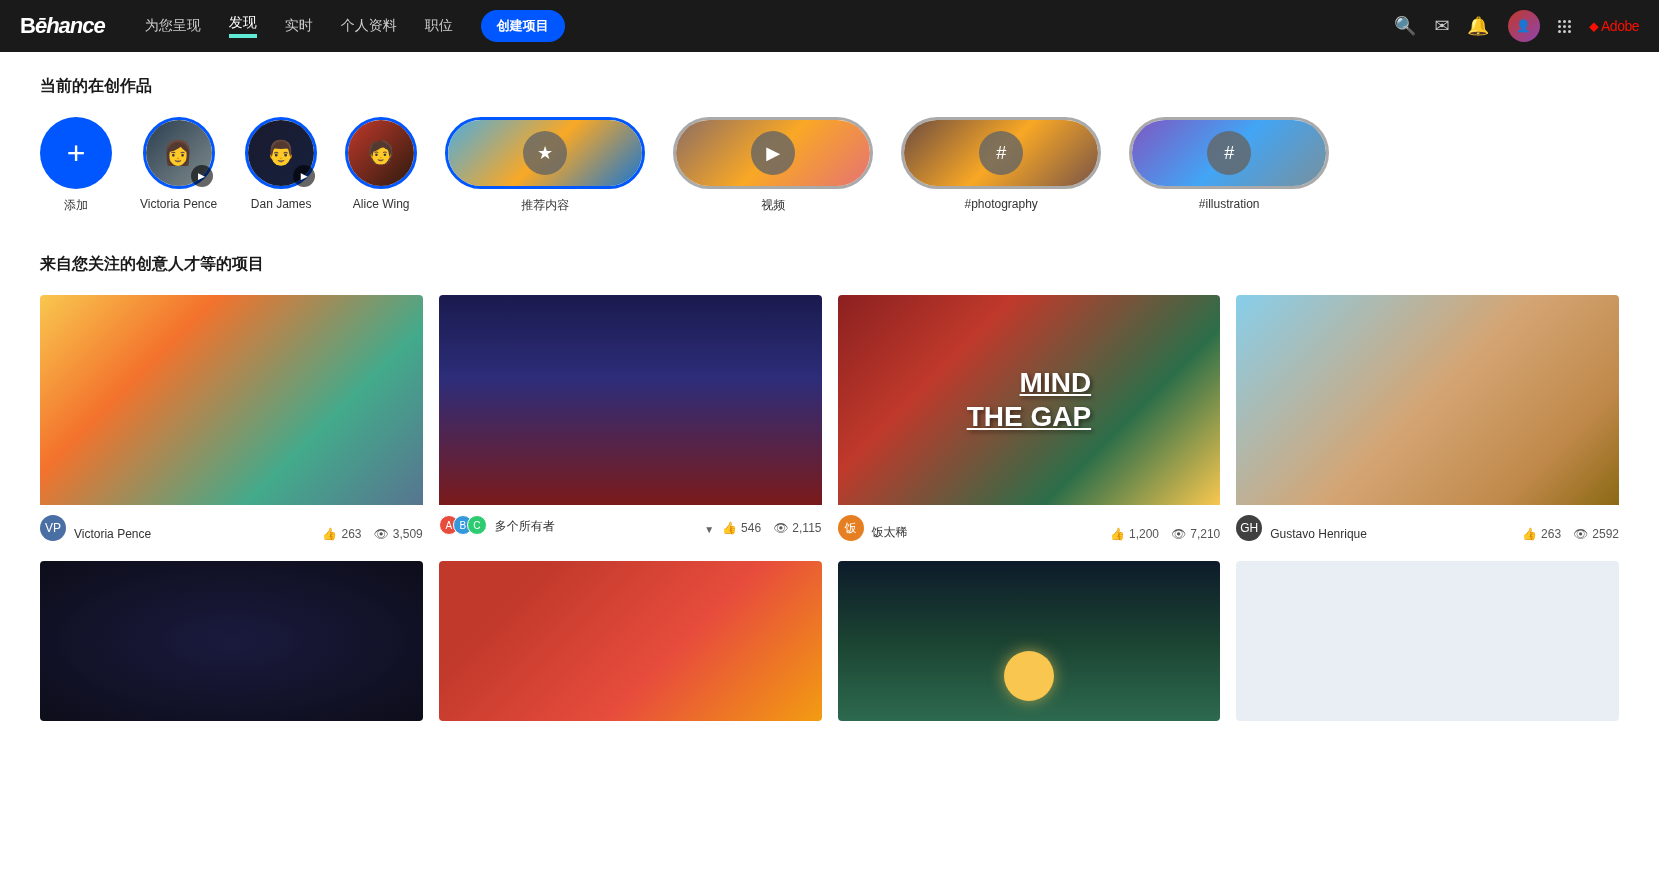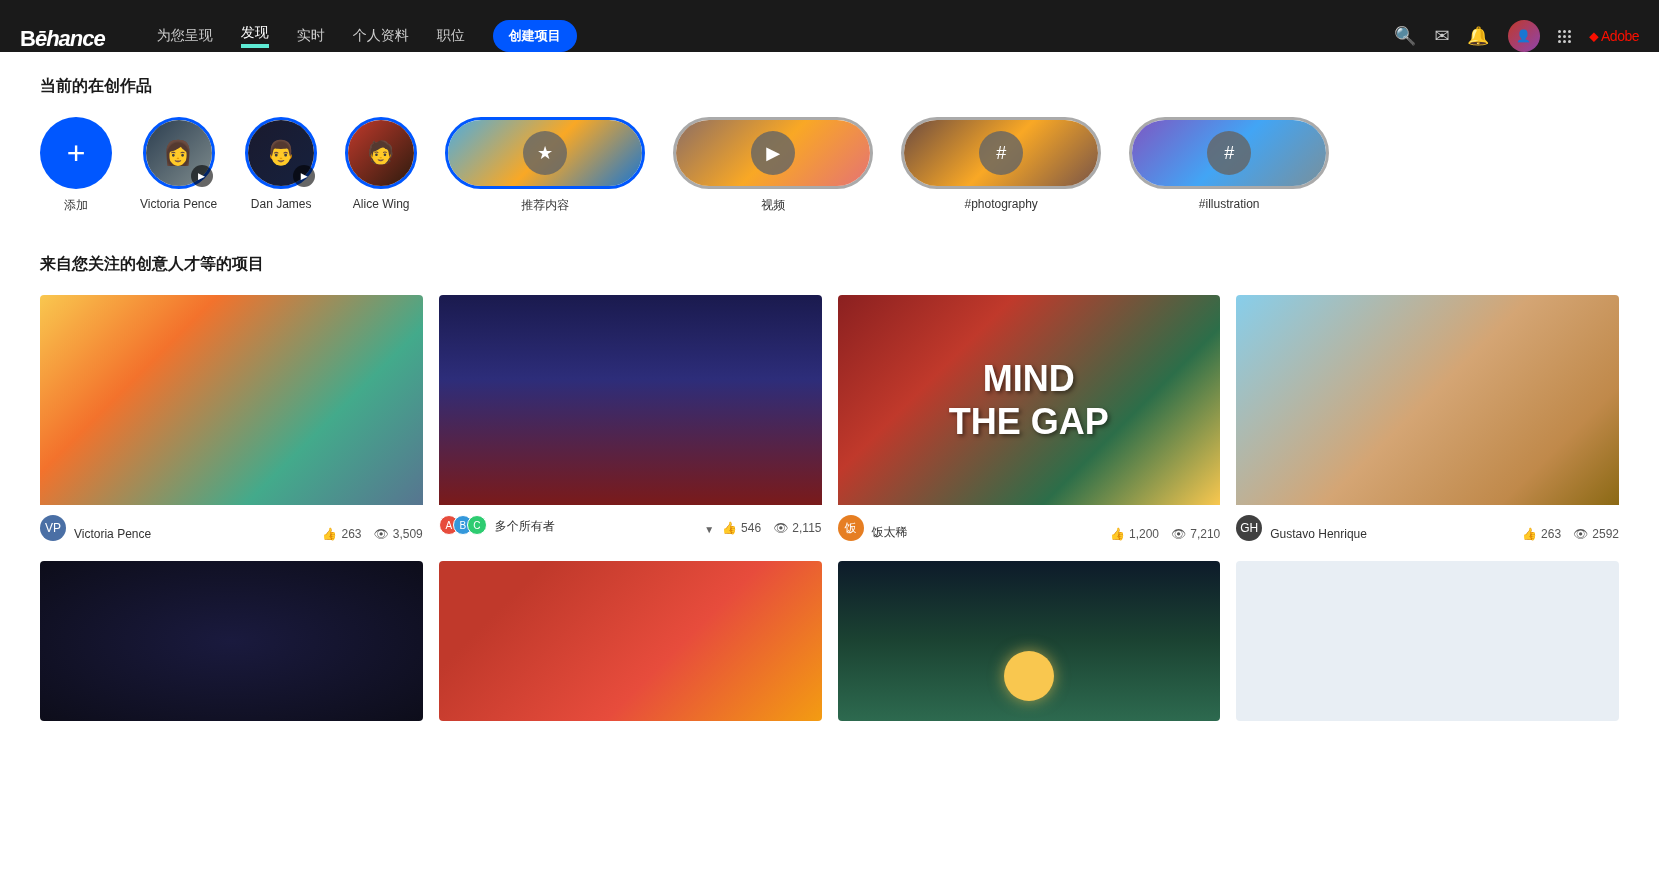--- a/index.html
+++ b/index.html
@@ -3,23 +3,23 @@
   <meta charset="utf-8">
   <style>
     * { box-sizing: border-box; margin: 0; padding: 0; }
     body { font-family: -apple-system, BlinkMacSystemFont, 'Segoe UI', Arial, sans-serif; background: #f0f0f0; }
 
     
     .navbar {
       background: #1a1a1a;
       height: 52px;
       display: flex;
-      align-items: flex-end;
+      align-items: center;
       padding: 0 20px;
-      gap: 12px;
+      gap: 0;
     }
     .navbar-logo {
       color: white;
       font-size: 22px;
       font-weight: 700;
       letter-spacing: -1px;
       margin-right: 40px;
       font-style: italic;
     }
     .navbar-logo span { font-style: normal; }
@@ -263,26 +263,27 @@
         radial-gradient(ellipse at 20% 50%, #f9c74f 20%, transparent 60%),
         radial-gradient(ellipse at 80% 80%, #577590 20%, transparent 50%),
         linear-gradient(180deg, #f8961e 0%, #f3722c 40%, #43aa8b 100%);
     }
     .thumb-3 {
       background: linear-gradient(135deg, #c0392b 0%, #e74c3c 40%, #2c6e49 60%, #f9c74f 100%);
       width: 100%; height: 100%;
       display: flex; align-items: center; justify-content: center;
     }
     .mind-the-gap {
-      font-size: 36px;
+      font-size: 28px;
       font-weight: 900;
       color: white;
-      text-align: center;
+      text-align: right;
       text-shadow: 2px 2px 4px rgba(0,0,0,0.5);
       line-height: 1.2;
+      text-decoration: underline;
     }
 
     
     .col-recommended { background: linear-gradient(135deg, #4facde 0%, #f9a825 50%, #1976d2 100%); }
     .col-video { background: linear-gradient(135deg, #8d6e63 0%, #f9a825 50%, #e57373 100%); }
     .col-photography { background: linear-gradient(135deg, #6d4c41 0%, #f9a825 50%, #795548 100%); }
     .col-illustration { background: linear-gradient(135deg, #7e57c2 0%, #42a5f5 50%, #78909c 100%); }
 
     .apps-icon {
       display: inline-grid;

